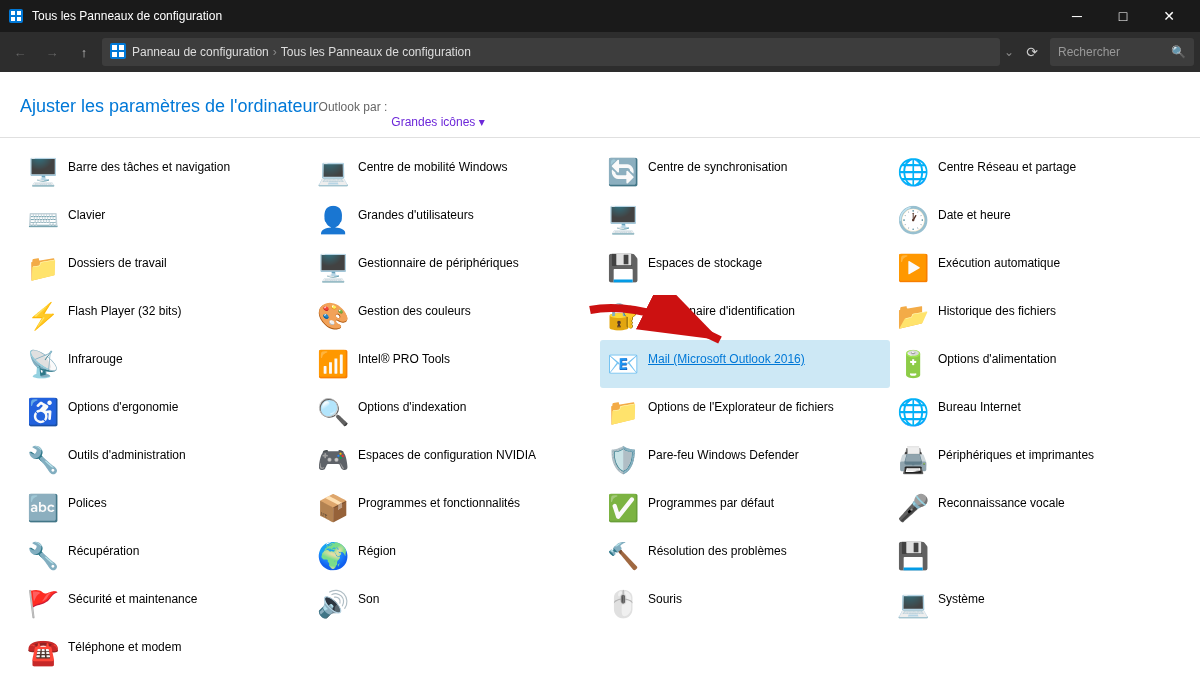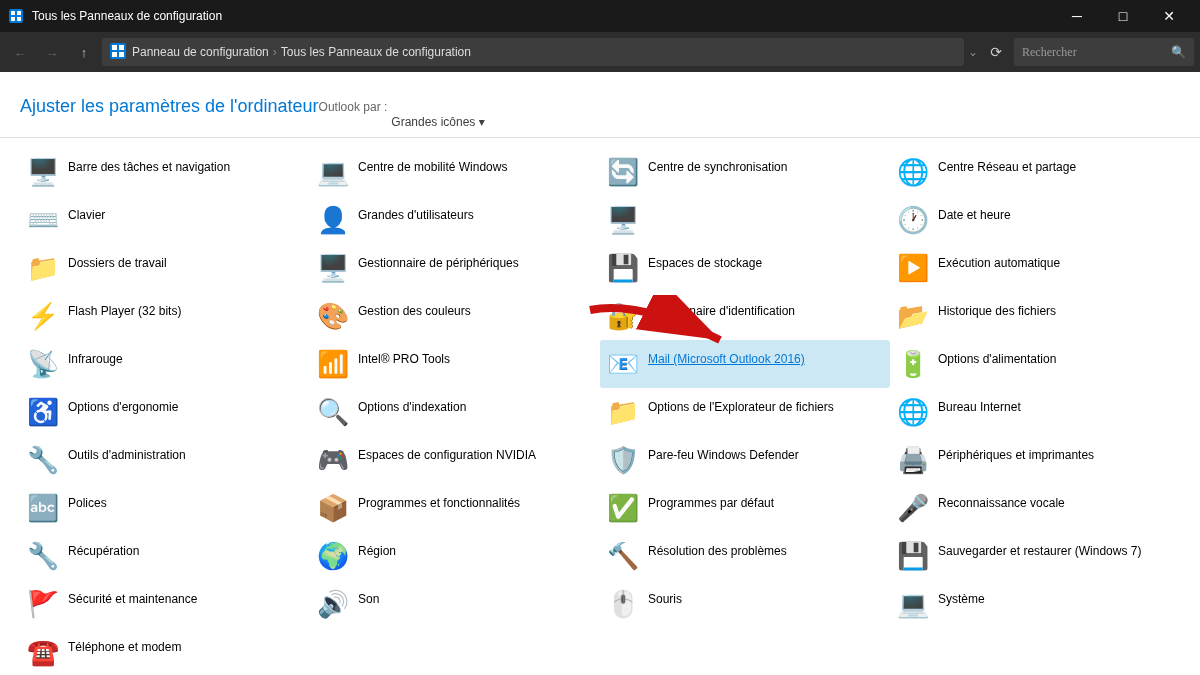--- a/index.html
+++ b/index.html
@@ -99,28 +99,27 @@
       display: flex;
       align-items: center;
       justify-content: center;
       color: #ccc;
       font-size: 14px;
       cursor: pointer;
     }
     .search-box {
       background: #3d3d3d;
       height: 28px;
-      width: 180px;
+      width: 144px;
       border-radius: 3px;
       display: flex;
       align-items: center;
       padding: 0 8px;
       color: #999;
       font-size: 12px;
-      font-family: Liberation Serif, serif;
     }
     .search-icon-sm { font-size: 12px; margin-left: auto; }
 
     
     .content {
       flex: 1;
       background: #fff;
       overflow: hidden;
       display: flex;
       flex-direction: column;
@@ -140,21 +139,21 @@
       font-weight: 300;
     }
     .view-options {
       font-size: 12px;
       color: #666;
       display: flex;
       align-items: center;
       gap: 4px;
     }
     .view-link {
-      color: #404040;
+      color: #6d28d9;
       cursor: pointer;
       text-decoration: none;
       margin-top: 31px;
     }
 
     
     .items-container {
       flex: 1;
       padding: 10px 20px;
       overflow-y: auto;
@@ -391,21 +390,20 @@
         <div class="control-item">
           <div class="item-icon" style="font-size: 26px;">🌍</div>
           <div class="item-label">Région</div>
         </div>
         <div class="control-item">
           <div class="item-icon" style="font-size: 26px;">🔨</div>
           <div class="item-label">Résolution des problèmes</div>
         </div>
         <div class="control-item">
           <div class="item-icon" style="font-size: 26px;">💾</div>
-          <div class="item-label">Sauvegarder et restaurer (Windows 7)</div>
         </div>
         <div class="control-item">
           <div class="item-icon" style="font-size: 26px;">🚩</div>
           <div class="item-label">Sécurité et maintenance</div>
         </div>
         <div class="control-item">
           <div class="item-icon" style="font-size: 26px;">🔊</div>
           <div class="item-label">Son</div>
         </div>
         <div class="control-item">

